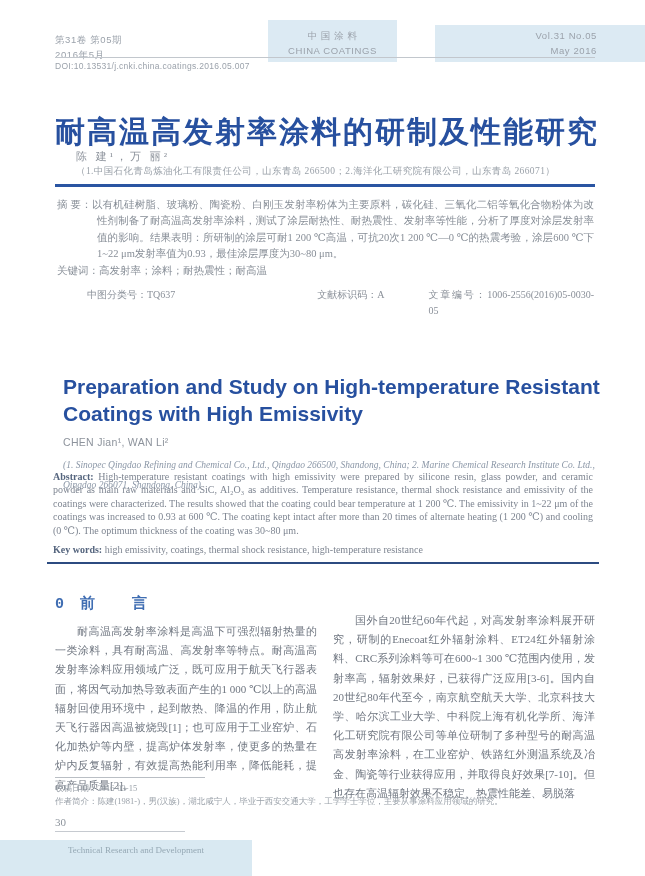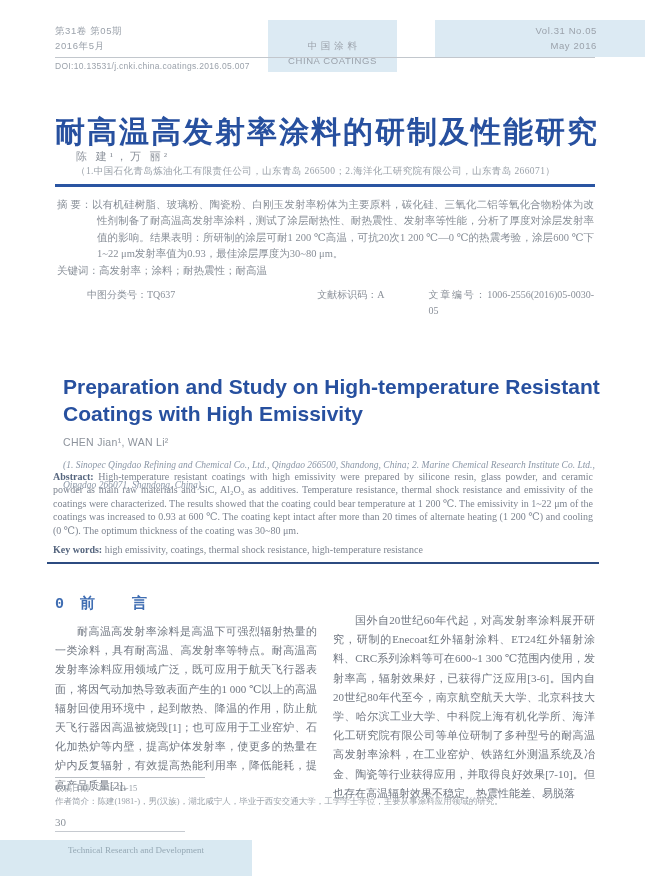--- a/index.html
+++ b/index.html
@@ -2,25 +2,25 @@
 <html><head>
 <meta charset="utf-8">
 <style>
   html,body { margin:0; padding:0; background:#e8e8e8; }
   .page {
     position:relative; width:645px; height:876px; margin:0 auto;
     background:#ffffff; overflow:hidden;
     font-family:"Liberation Serif","DejaVu Serif",serif;
   }
   
-  .header { position:absolute; top:20px; left:55px; right:0; display:flex; align-items:flex-start; }
+  .header { position:absolute; top:20px; left:55px; right:0; display:flex; align-items:flex-end; }
   .h-left { width:175px; padding-top:3px; }
   .h-line { font-family:"Liberation Sans","DejaVu Sans",sans-serif; font-size:9.5px; line-height:15px; color:#9ba2ab; letter-spacing:.6px; }
   .h-center { flex:1; display:flex; justify-content:center; }
-  .h-center-box { background:#dceaf3; text-align:center; padding:18px 20px 4px; }
+  .h-center-box { background:#dceaf3; text-align:center; padding:8px 20px 4px; }
   .h-right { width:162px; background:#dceaf3; text-align:right; padding:3px 48px 4px 0; box-sizing:content-box; }
   .rule-header { position:absolute; top:57px; left:55px; width:540px; height:1px; background:#c2c7cd; }
   .doi { position:absolute; top:61px; left:55px; font-family:"Liberation Sans","DejaVu Sans",sans-serif; font-size:8.5px; color:#9ba2ab; letter-spacing:.3px; }
   
   .title-cn { position:absolute; top:112px; left:55px; width:545px; font-family:"Liberation Sans","DejaVu Sans",sans-serif; font-weight:bold; font-size:30px; color:#27509f; letter-spacing:2px; white-space:nowrap; }
   .authors-cn { position:absolute; top:149px; left:76px; font-size:11px; color:#8b919a; letter-spacing:3px; }
   .affil-cn { position:absolute; top:165px; left:76px; font-size:9.5px; color:#9aa1a9; letter-spacing:.4px; }
   .rule-blue { position:absolute; top:184px; left:55px; width:540px; height:3px; background:#2a55a2; }
   
   .cn-abstract-block { position:absolute; top:197px; left:57px; width:537px; font-size:10.5px; line-height:16.4px; color:#878e97; text-align:justify; }

